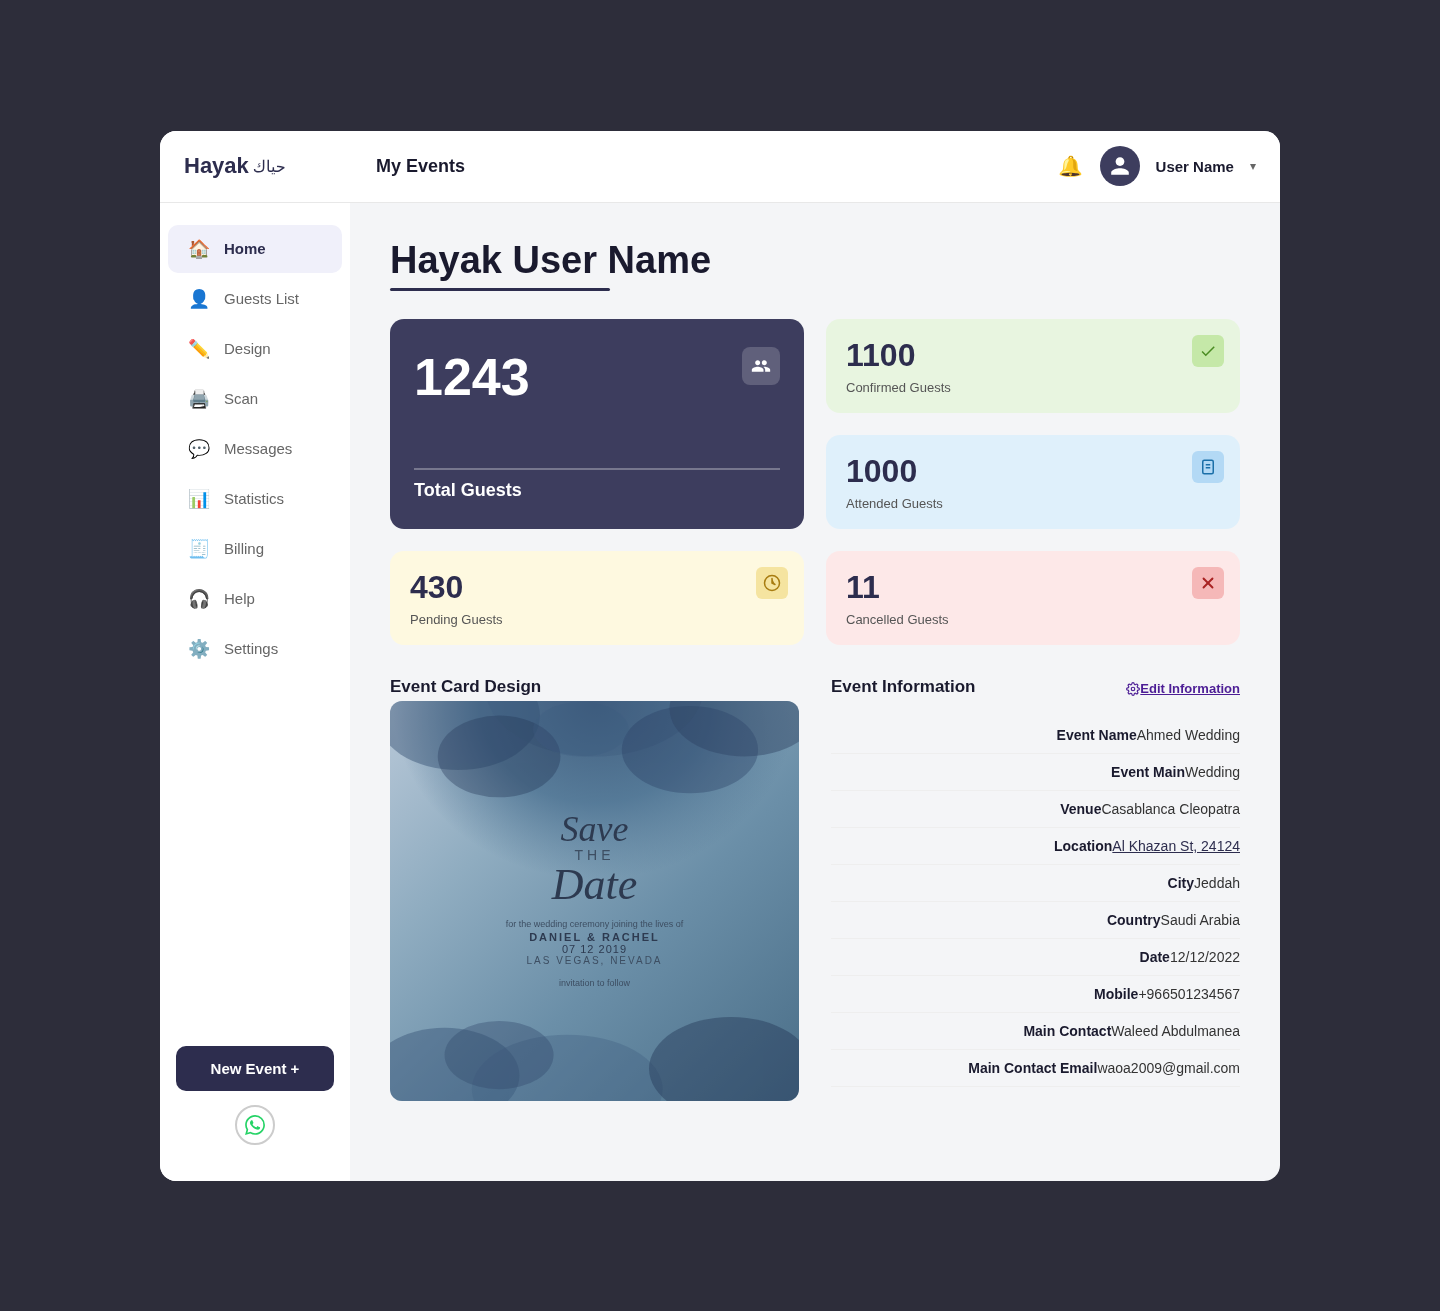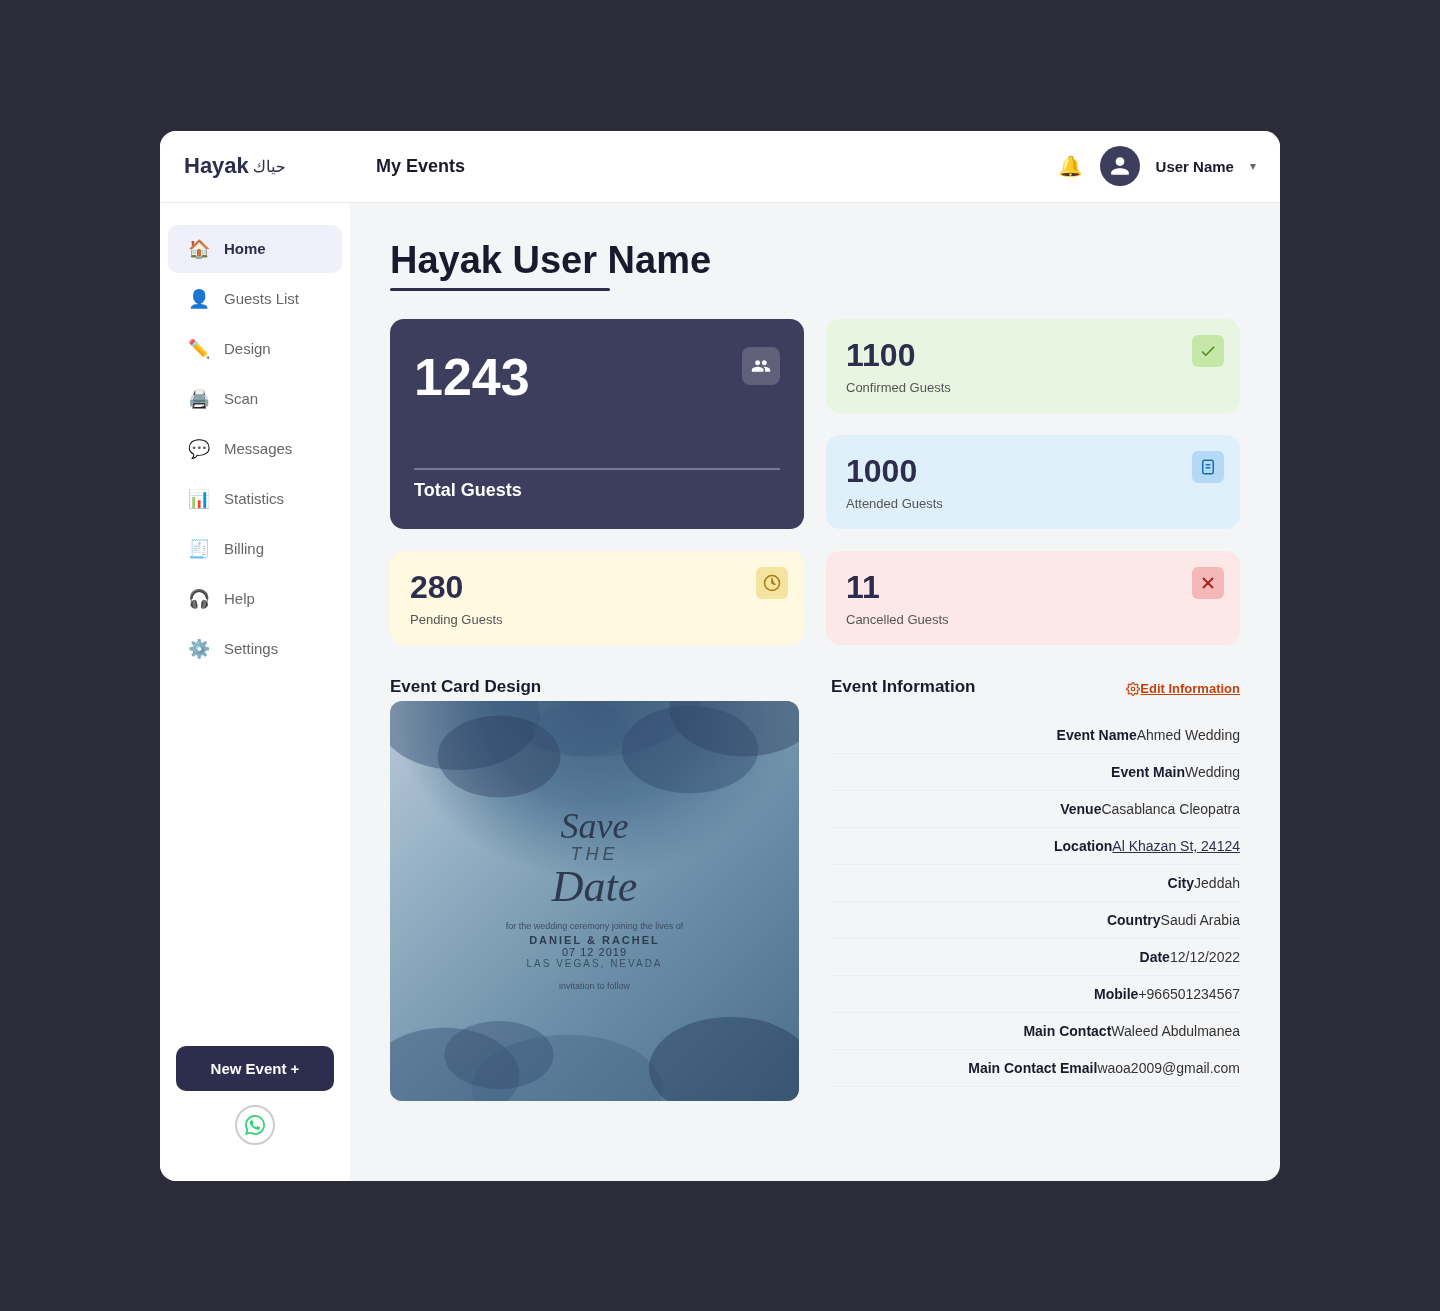--- a/index.html
+++ b/index.html
@@ -285,25 +285,24 @@
       color: #2d2d4e;
     }
     .card-save {
       font-family: 'Georgia', serif;
       font-style: italic;
       font-size: 36px;
       color: #2d3a50;
       line-height: 1;
     }
     .card-the {
-      font-size: 18px;
+      font-size: 14px;
       letter-spacing: 4px;
       color: #3d4e62;
       text-transform: uppercase;
-      font-style: italic;
     }
     .card-date {
       font-family: 'Georgia', serif;
       font-style: italic;
       font-size: 44px;
       color: #2d3a50;
       line-height: 1;
     }
     .card-subtext {
       font-size: 9px;
@@ -330,21 +329,21 @@
     
     .event-info-header {
       display: flex;
       align-items: center;
       justify-content: space-between;
       margin-bottom: 16px;
     }
     .edit-info-btn {
       display: flex;
       align-items: center;
-      color: #c2410c;
+      color: #4c1d95;
       font-size: 13px;
       font-weight: 600;
       text-decoration: underline;
       cursor: pointer;
       background: none;
       border: none;
     }
     .info-table {
       width: 100%;
     }
@@ -485,21 +484,21 @@
           <span class="stat-card-label">Attended Guests</span>
         </div>
 
         <div class="stat-card yellow">
           <div class="stat-card-icon">
             <svg width="18" height="18" viewBox="0 0 24 24" fill="currentColor">
                 <circle cx="12" cy="12" r="10" fill="none" stroke="currentColor" stroke-width="2"></circle>
                 <path d="M12 6v6l4 2" stroke="currentColor" stroke-width="2" stroke-linecap="round"></path>
               </svg>
           </div>
-          <span class="stat-card-number">280</span>
+          <span class="stat-card-number">430</span>
           <span class="stat-card-label">Pending Guests</span>
         </div>
 
         <div class="stat-card pink">
           <div class="stat-card-icon">
             <svg width="18" height="18" viewBox="0 0 24 24" fill="currentColor">
                 <line x1="18" y1="6" x2="6" y2="18" stroke="currentColor" stroke-width="2.5" stroke-linecap="round"></line>
                 <line x1="6" y1="6" x2="18" y2="18" stroke="currentColor" stroke-width="2.5" stroke-linecap="round"></line>
               </svg>
           </div>

